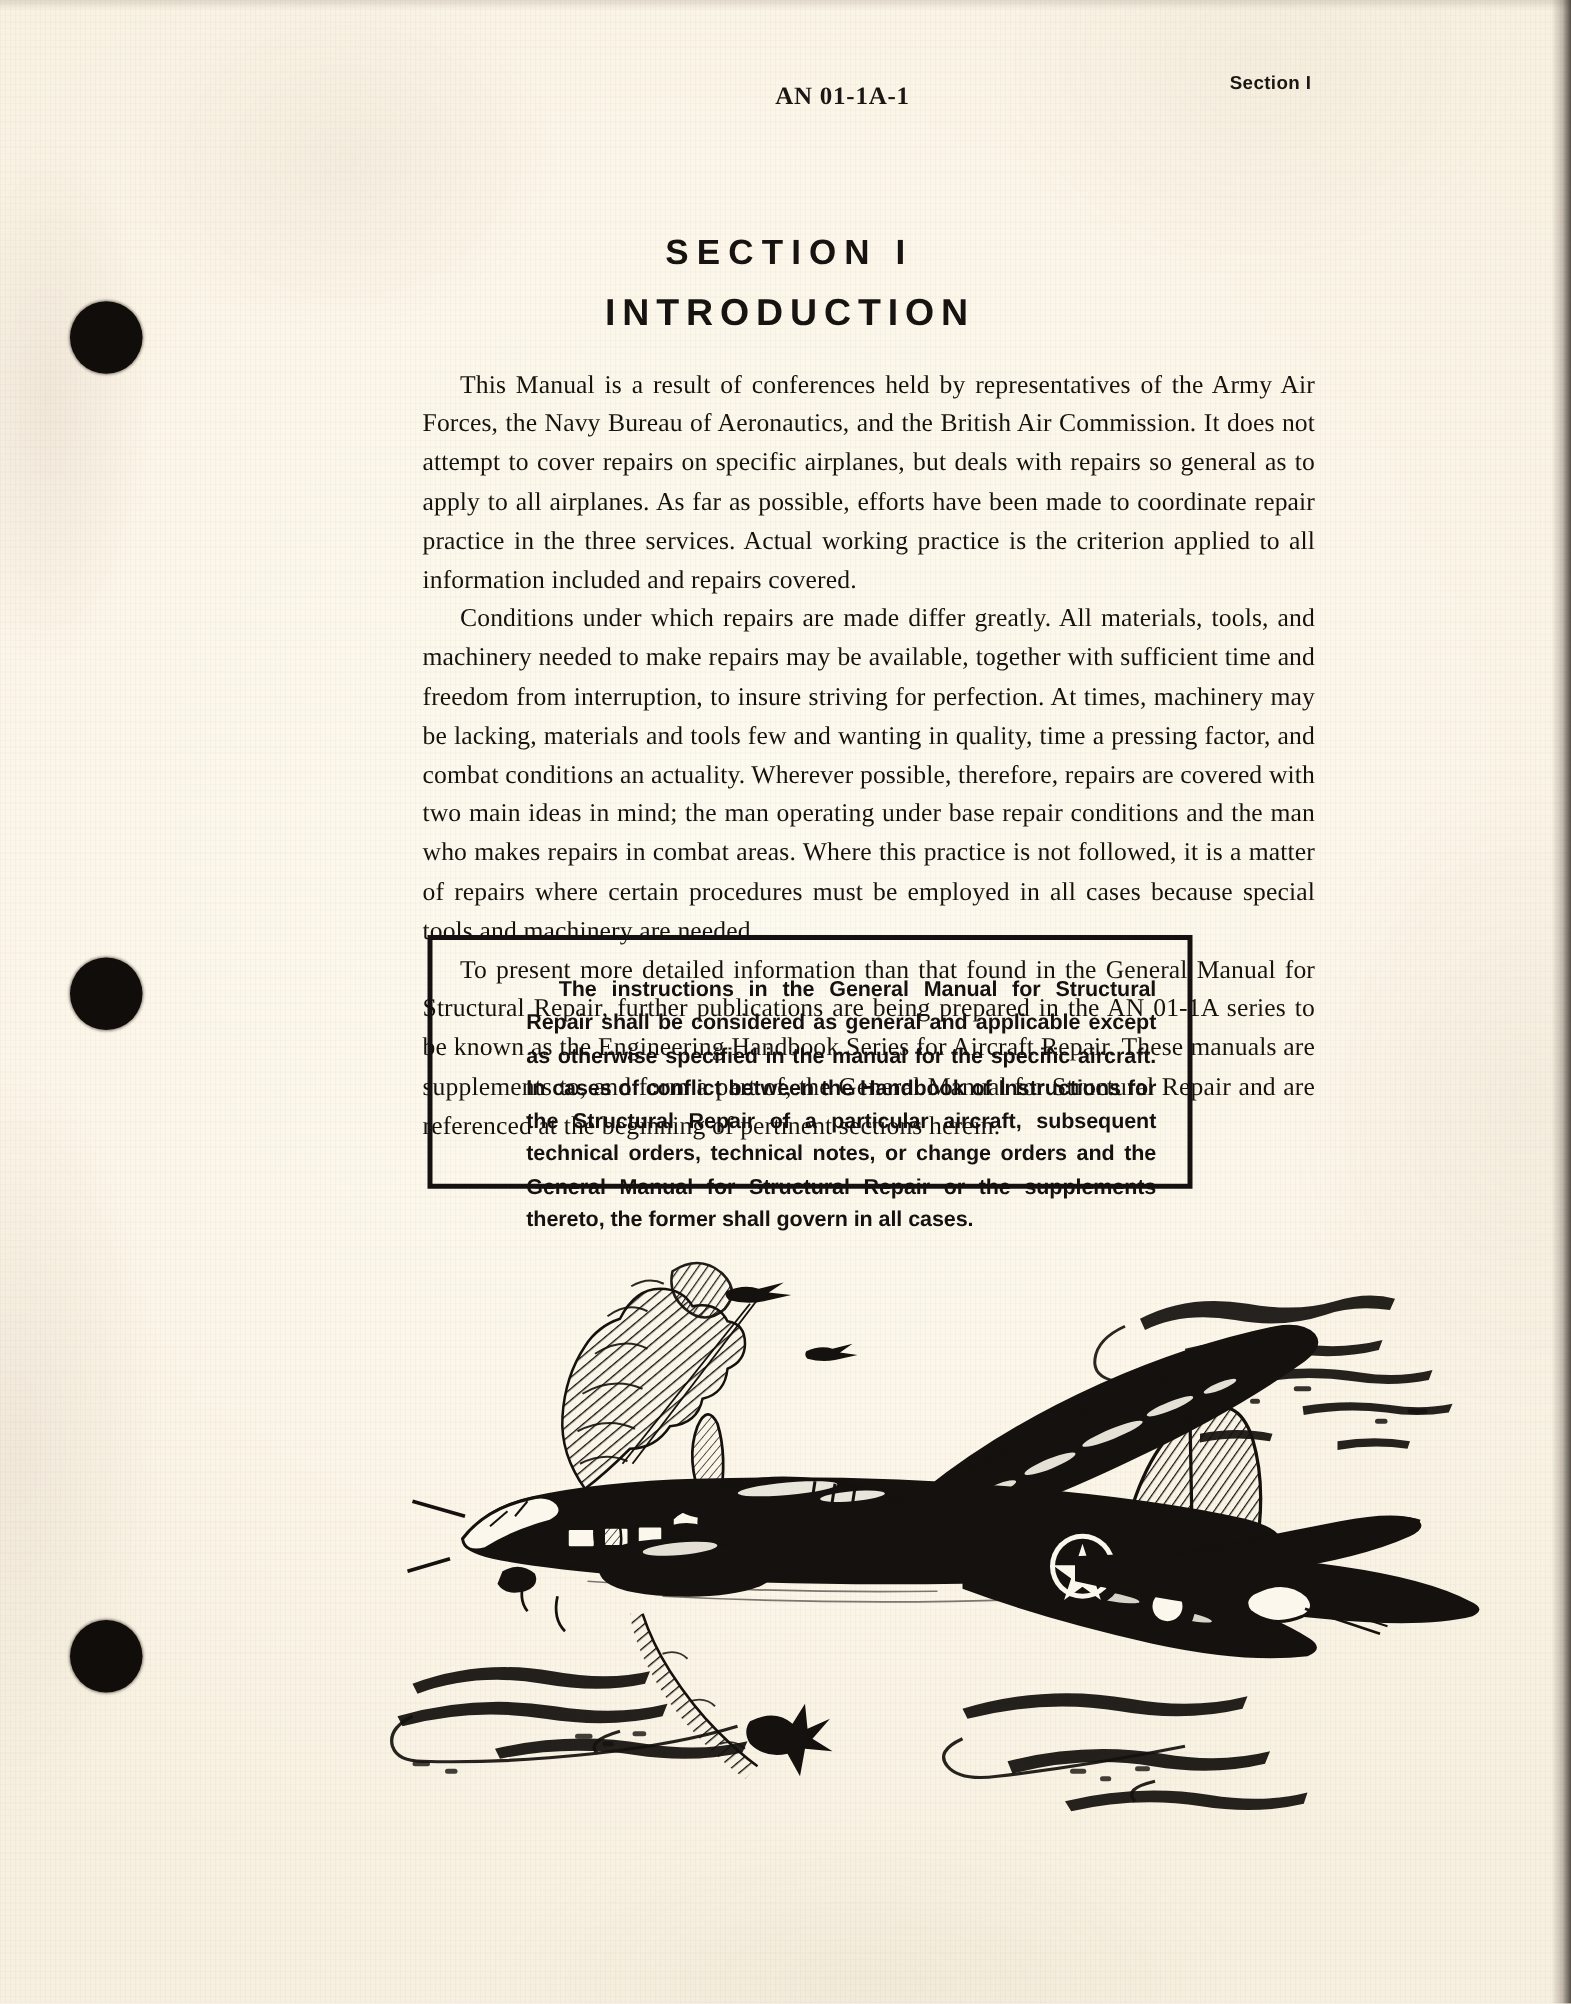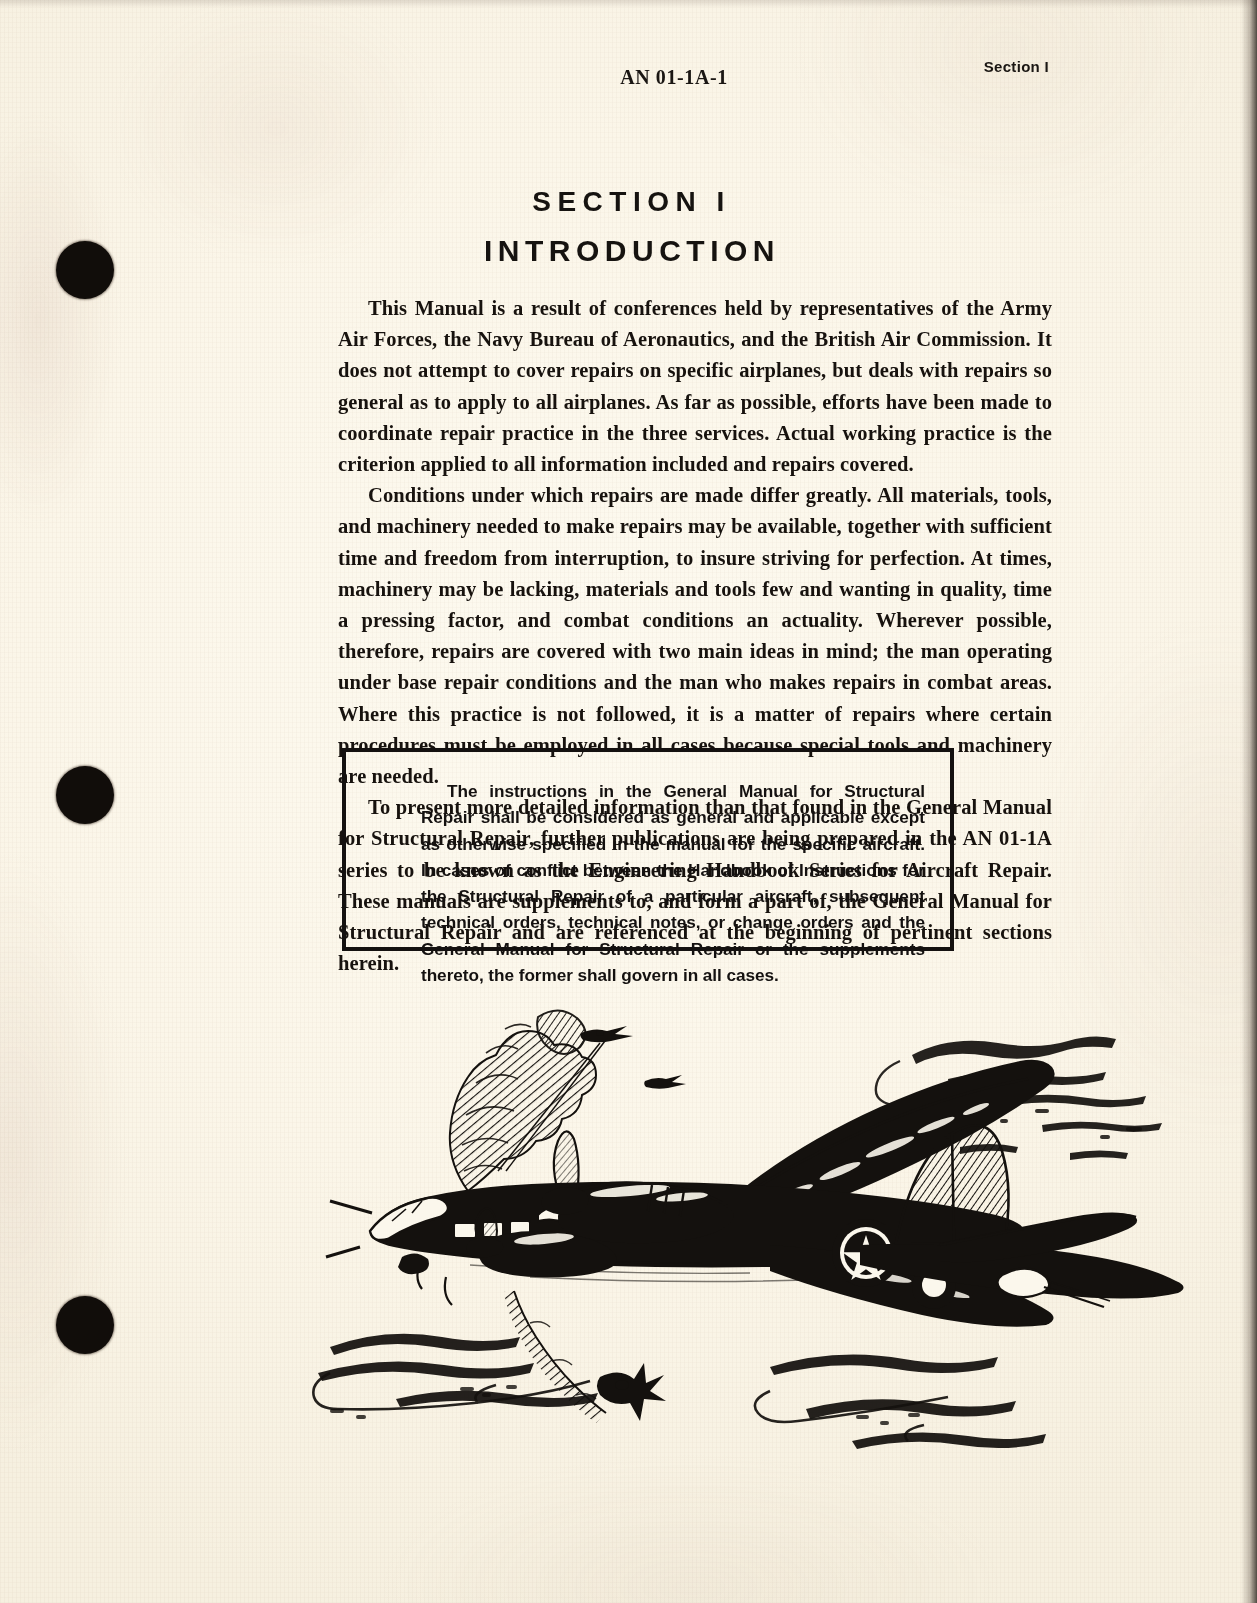--- a/index.html
+++ b/index.html
@@ -144,21 +144,20 @@
   }
   .body-para {
     margin: 0;
     text-indent: 30px;
     text-align: justify;
     font-family: "Liberation Serif", serif;
     font-size: 20.5px;
     line-height: 31.2px;
     color: #17120e;
     letter-spacing: .1px;
-    font-weight: bold;
     -webkit-font-smoothing: antialiased;
   }
 
   
   #notice-box {
     position: absolute;
     left: 342px;
     top: 748px;
     width: 612px;
     height: 203px;

